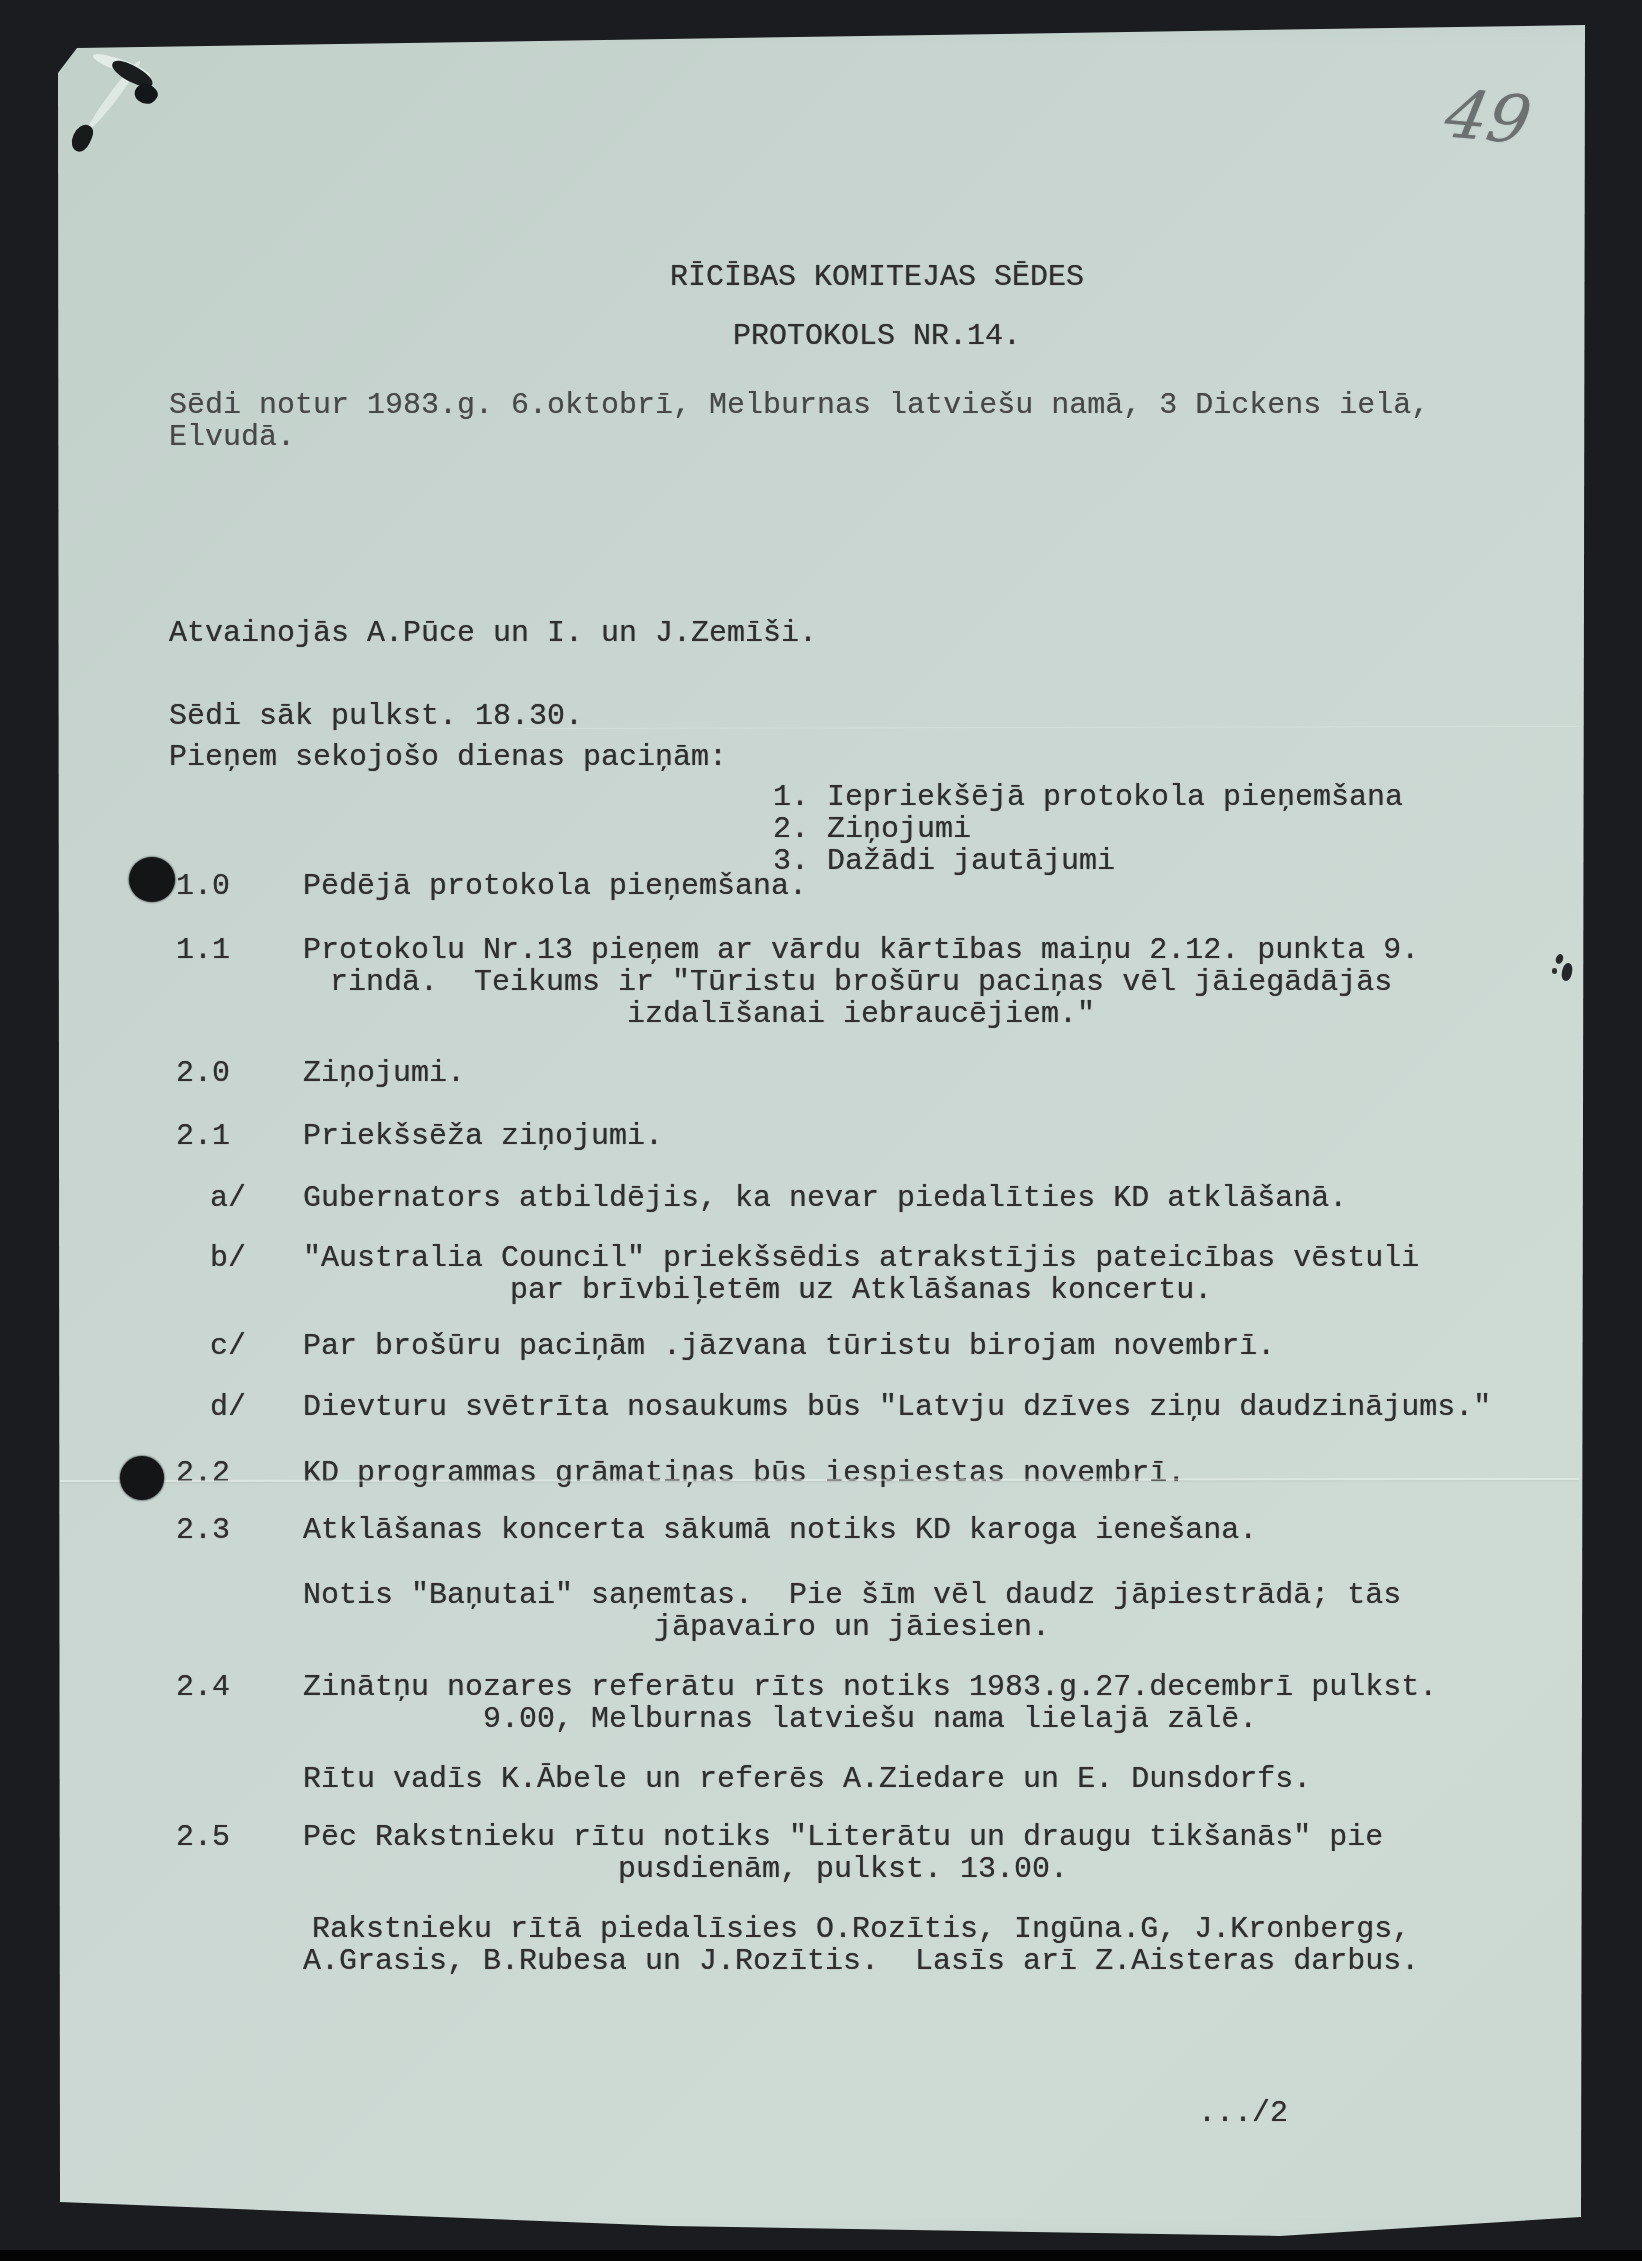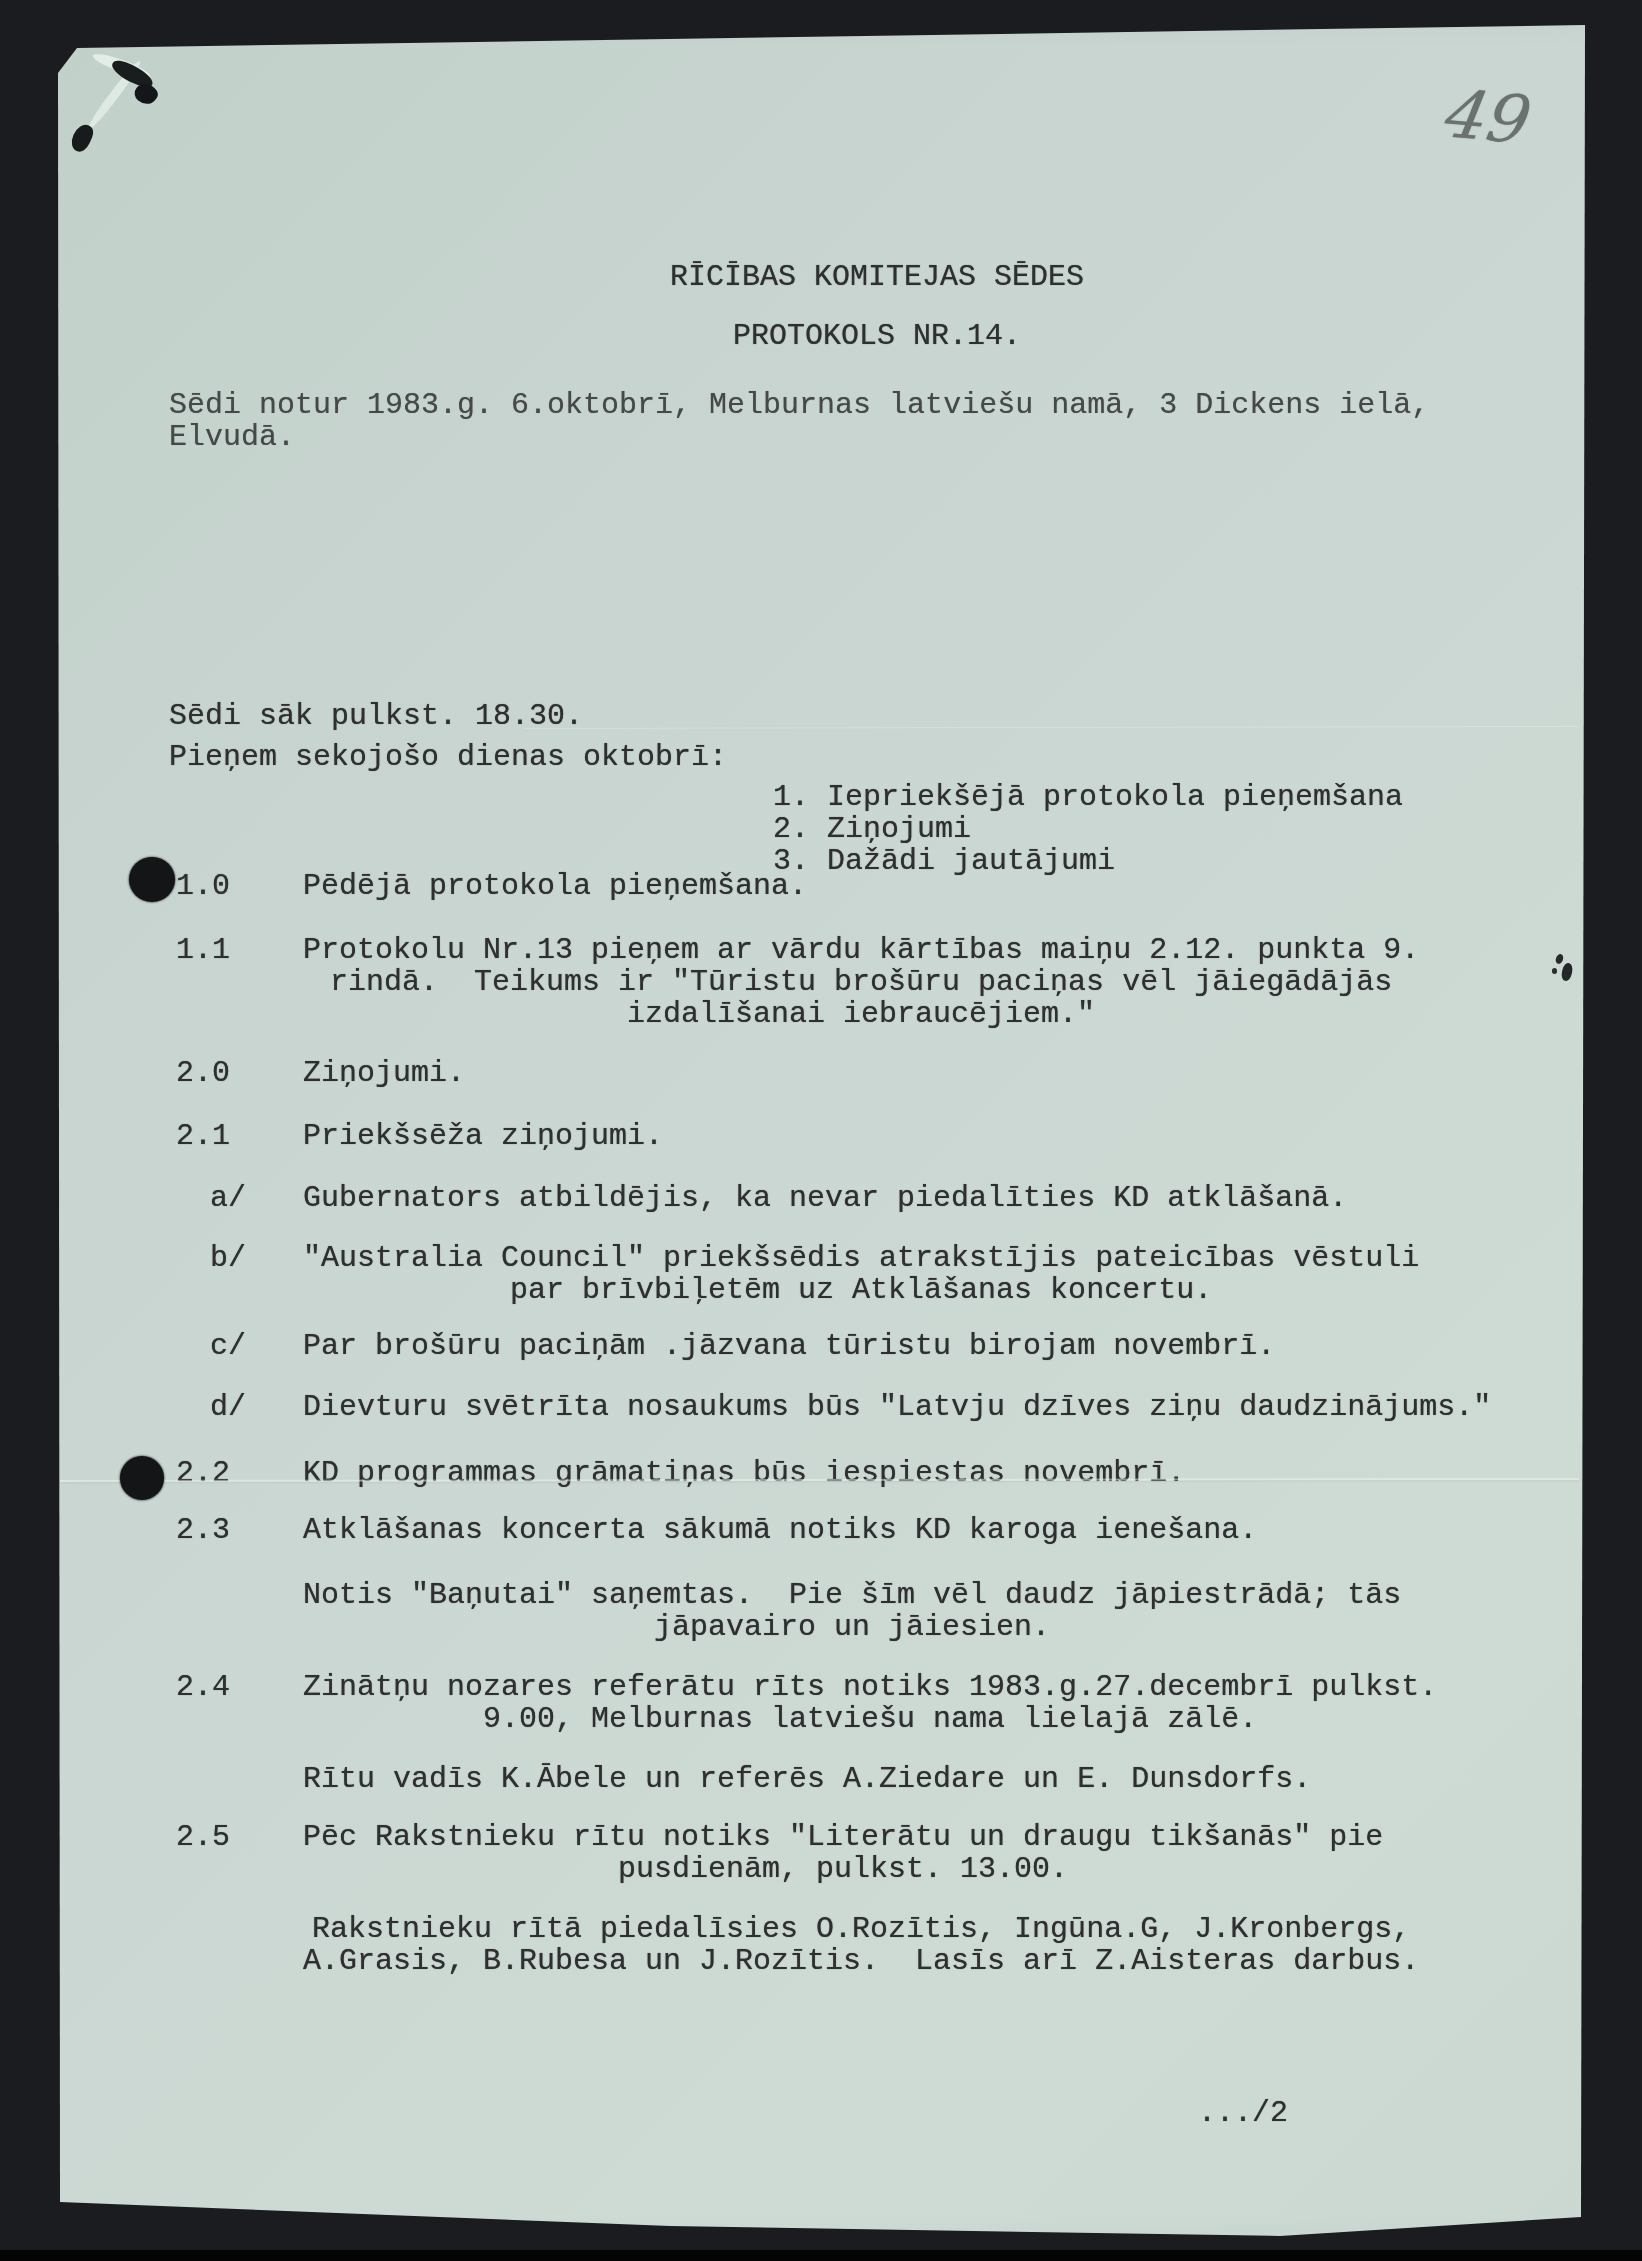--- a/index.html
+++ b/index.html
@@ -49,22 +49,23 @@
 
   <div class="paper">
 
     <div class="hand">49</div>
 
     <div class="typed" style="left:670px;top:261px;">RĪCĪBAS KOMITEJAS SĒDES</div>
     <div class="typed" style="left:733px;top:320px;text-align:right;">PROTOKOLS NR.14.</div>
 
     <div class="typed faded" style="left:169px;top:389px;">Sēdi notur 1983.g. 6.oktobrī, Melburnas latviešu namā, 3 Dickens ielā,
 Elvudā.</div>
+    <div class="typed" style="left:169px;top:617px;">Atvainojās A.Pūce un I. un J.Zemīši.</div>
     <div class="typed" style="left:169px;top:700px;">Sēdi sāk pulkst. 18.30.</div>
-    <div class="typed" style="left:169px;top:741px;">Pieņem sekojošo dienas oktobrī:</div>
+    <div class="typed" style="left:169px;top:741px;">Pieņem sekojošo dienas paciņām:</div>
     <div class="typed" style="left:773px;top:741px;margin-top:40px;">1. Iepriekšējā protokola pieņemšana
 2. Ziņojumi
 3. Dažādi jautājumi</div>
 
     <div class="row" style="top:870px;">
       <span class="typed num">1.0</span>
       <div class="typed body">Pēdējā protokola pieņemšana.</div>
     </div>
     <div class="row" style="top:934px;">
       <span class="typed num">1.1</span>

